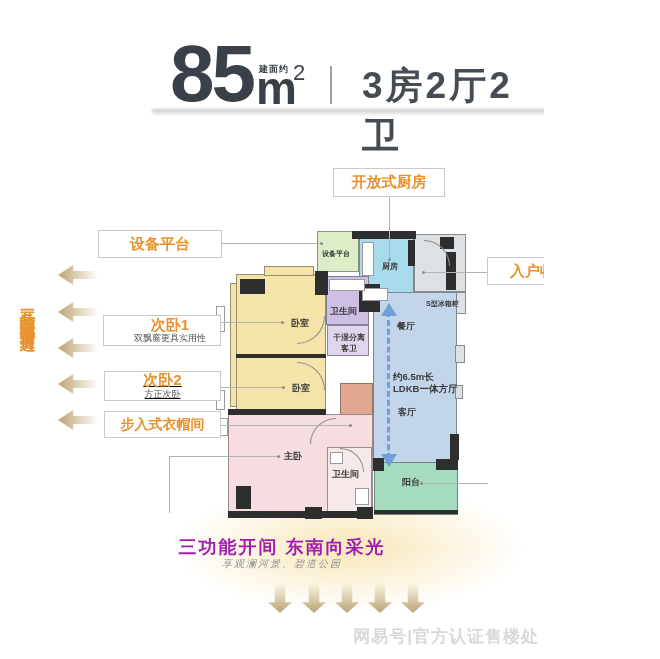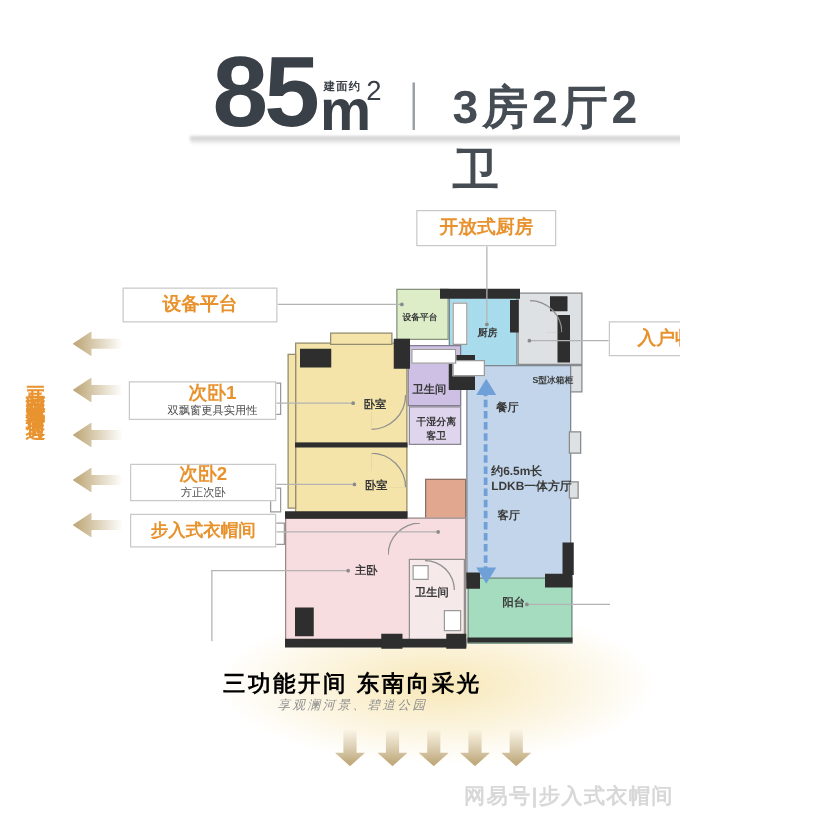--- a/index.html
+++ b/index.html
@@ -51,21 +51,21 @@
   .barrow-line{position:absolute;left:6px;top:8px;bottom:8px;width:0;border-left:3px dashed #6FA0D8;}
   .bhead-up{position:absolute;left:0;top:0;width:0;height:0;
     border-left:8px solid transparent;border-right:8px solid transparent;border-bottom:13px solid #6FA0D8;}
   .bhead-down{position:absolute;left:0;bottom:0;width:0;height:0;
     border-left:8px solid transparent;border-right:8px solid transparent;border-top:13px solid #6FA0D8;}
 
   
   .glow{position:absolute;left:178px;top:486px;width:344px;height:124px;z-index:0;
     background:radial-gradient(ellipse at center,rgba(247,229,175,0.9) 0%,rgba(247,231,185,0.4) 45%,rgba(247,231,185,0) 72%);}
   .b-tag{position:absolute;left:20px;right:0;top:535px;text-align:center;z-index:6;
-    color:#000000;font-weight:700;font-size:18px;letter-spacing:2px;}
+    color:#a21caf;font-weight:700;font-size:18px;letter-spacing:2px;}
   .b-note{position:absolute;left:20px;right:0;top:557px;text-align:center;z-index:6;
     color:#8f8f8f;font-size:10px;letter-spacing:2px;font-style:italic;}
   .wm{position:absolute;right:5px;top:625px;z-index:6;font-size:17px;font-weight:700;
     color:#d8d8d8;letter-spacing:1px;text-shadow:0 1px 1px #ffffff;}
 </style>
 </head>
 <body>
 
 <div class="canvas">
 
@@ -185,36 +185,36 @@
   <div class="cline" style="left:389px;top:197px;width:1px;height:61px;"></div>
   <div class="cdot" style="left:388px;top:258px;"></div>
   <div class="cline" style="left:424px;top:272px;width:63px;height:1px;"></div>
   <div class="cdot" style="left:422px;top:271px;"></div>
   <div class="cline" style="left:423px;top:483px;width:65px;height:1px;"></div>
   <div class="cdot" style="left:420px;top:482px;"></div>
 
   <div class="callout" style="left:98px;top:230px;width:124px;height:28px;">
     <span class="c-title">设备平台</span>
   </div>
-  <div class="callout" style="left:103px;top:305px;width:118px;height:31px;padding-left:16px;">
+  <div class="callout" style="left:103px;top:315px;width:118px;height:31px;padding-left:16px;">
     <span class="c-title">次卧1</span>
     <span class="c-sub">双飘窗更具实用性</span>
   </div>
-  <div class="callout" style="left:104px;top:371px;width:117px;height:30px;">
+  <div class="callout" style="left:104px;top:371px;width:117px;height:30px;text-decoration:underline;">
     <span class="c-title">次卧2</span>
     <span class="c-sub">方正次卧</span>
   </div>
   <div class="callout" style="left:104px;top:411px;width:117px;height:27px;">
     <span class="c-title small">步入式衣帽间</span>
   </div>
   <div class="callout" style="left:333px;top:168px;width:112px;height:29px;">
     <span class="c-title">开放式厨房</span>
   </div>
   <div class="callout" style="left:487px;top:257px;width:106px;height:28px;">
     <span class="c-title">入户收纳</span>
   </div>
 
   <div class="b-tag">三功能开间 东南向采光</div>
   <div class="b-note">享观澜河景、碧道公园</div>
 
-  <div class="wm">网易号|步入式衣帽间</div>
+  <div class="wm">网易号|官方认证售楼处</div>
 
 </div>
 
 </body></html>

